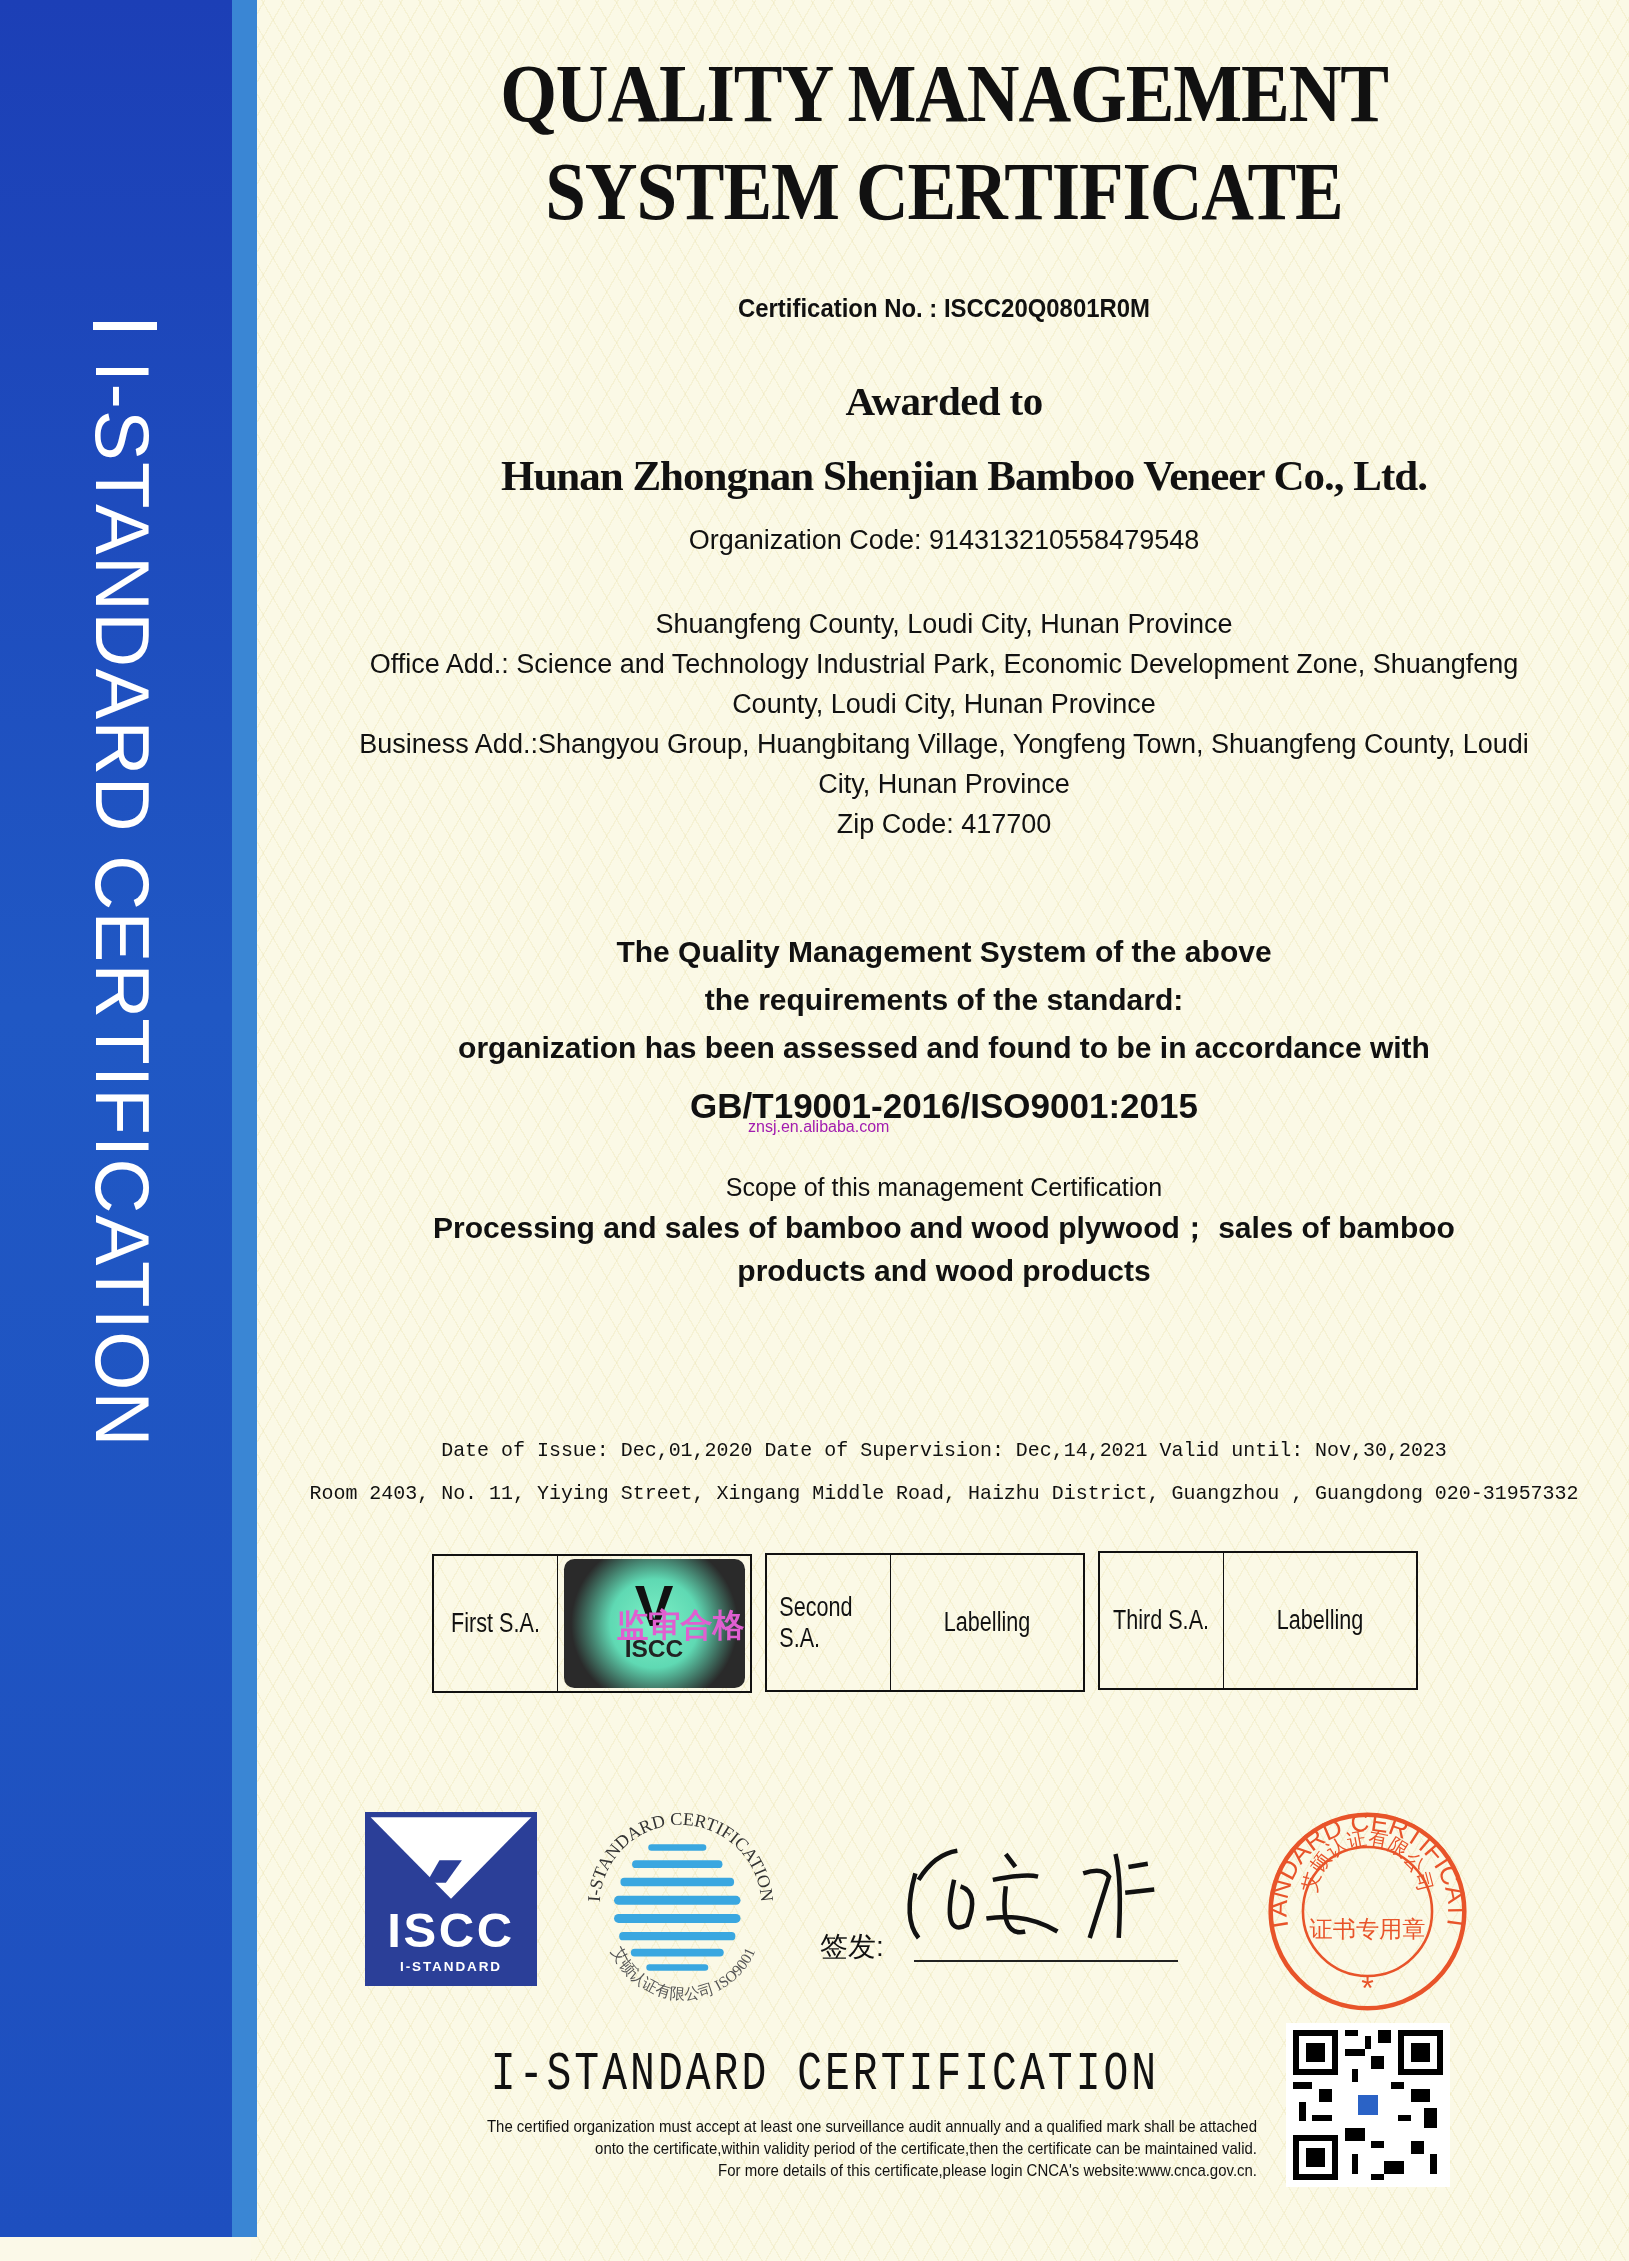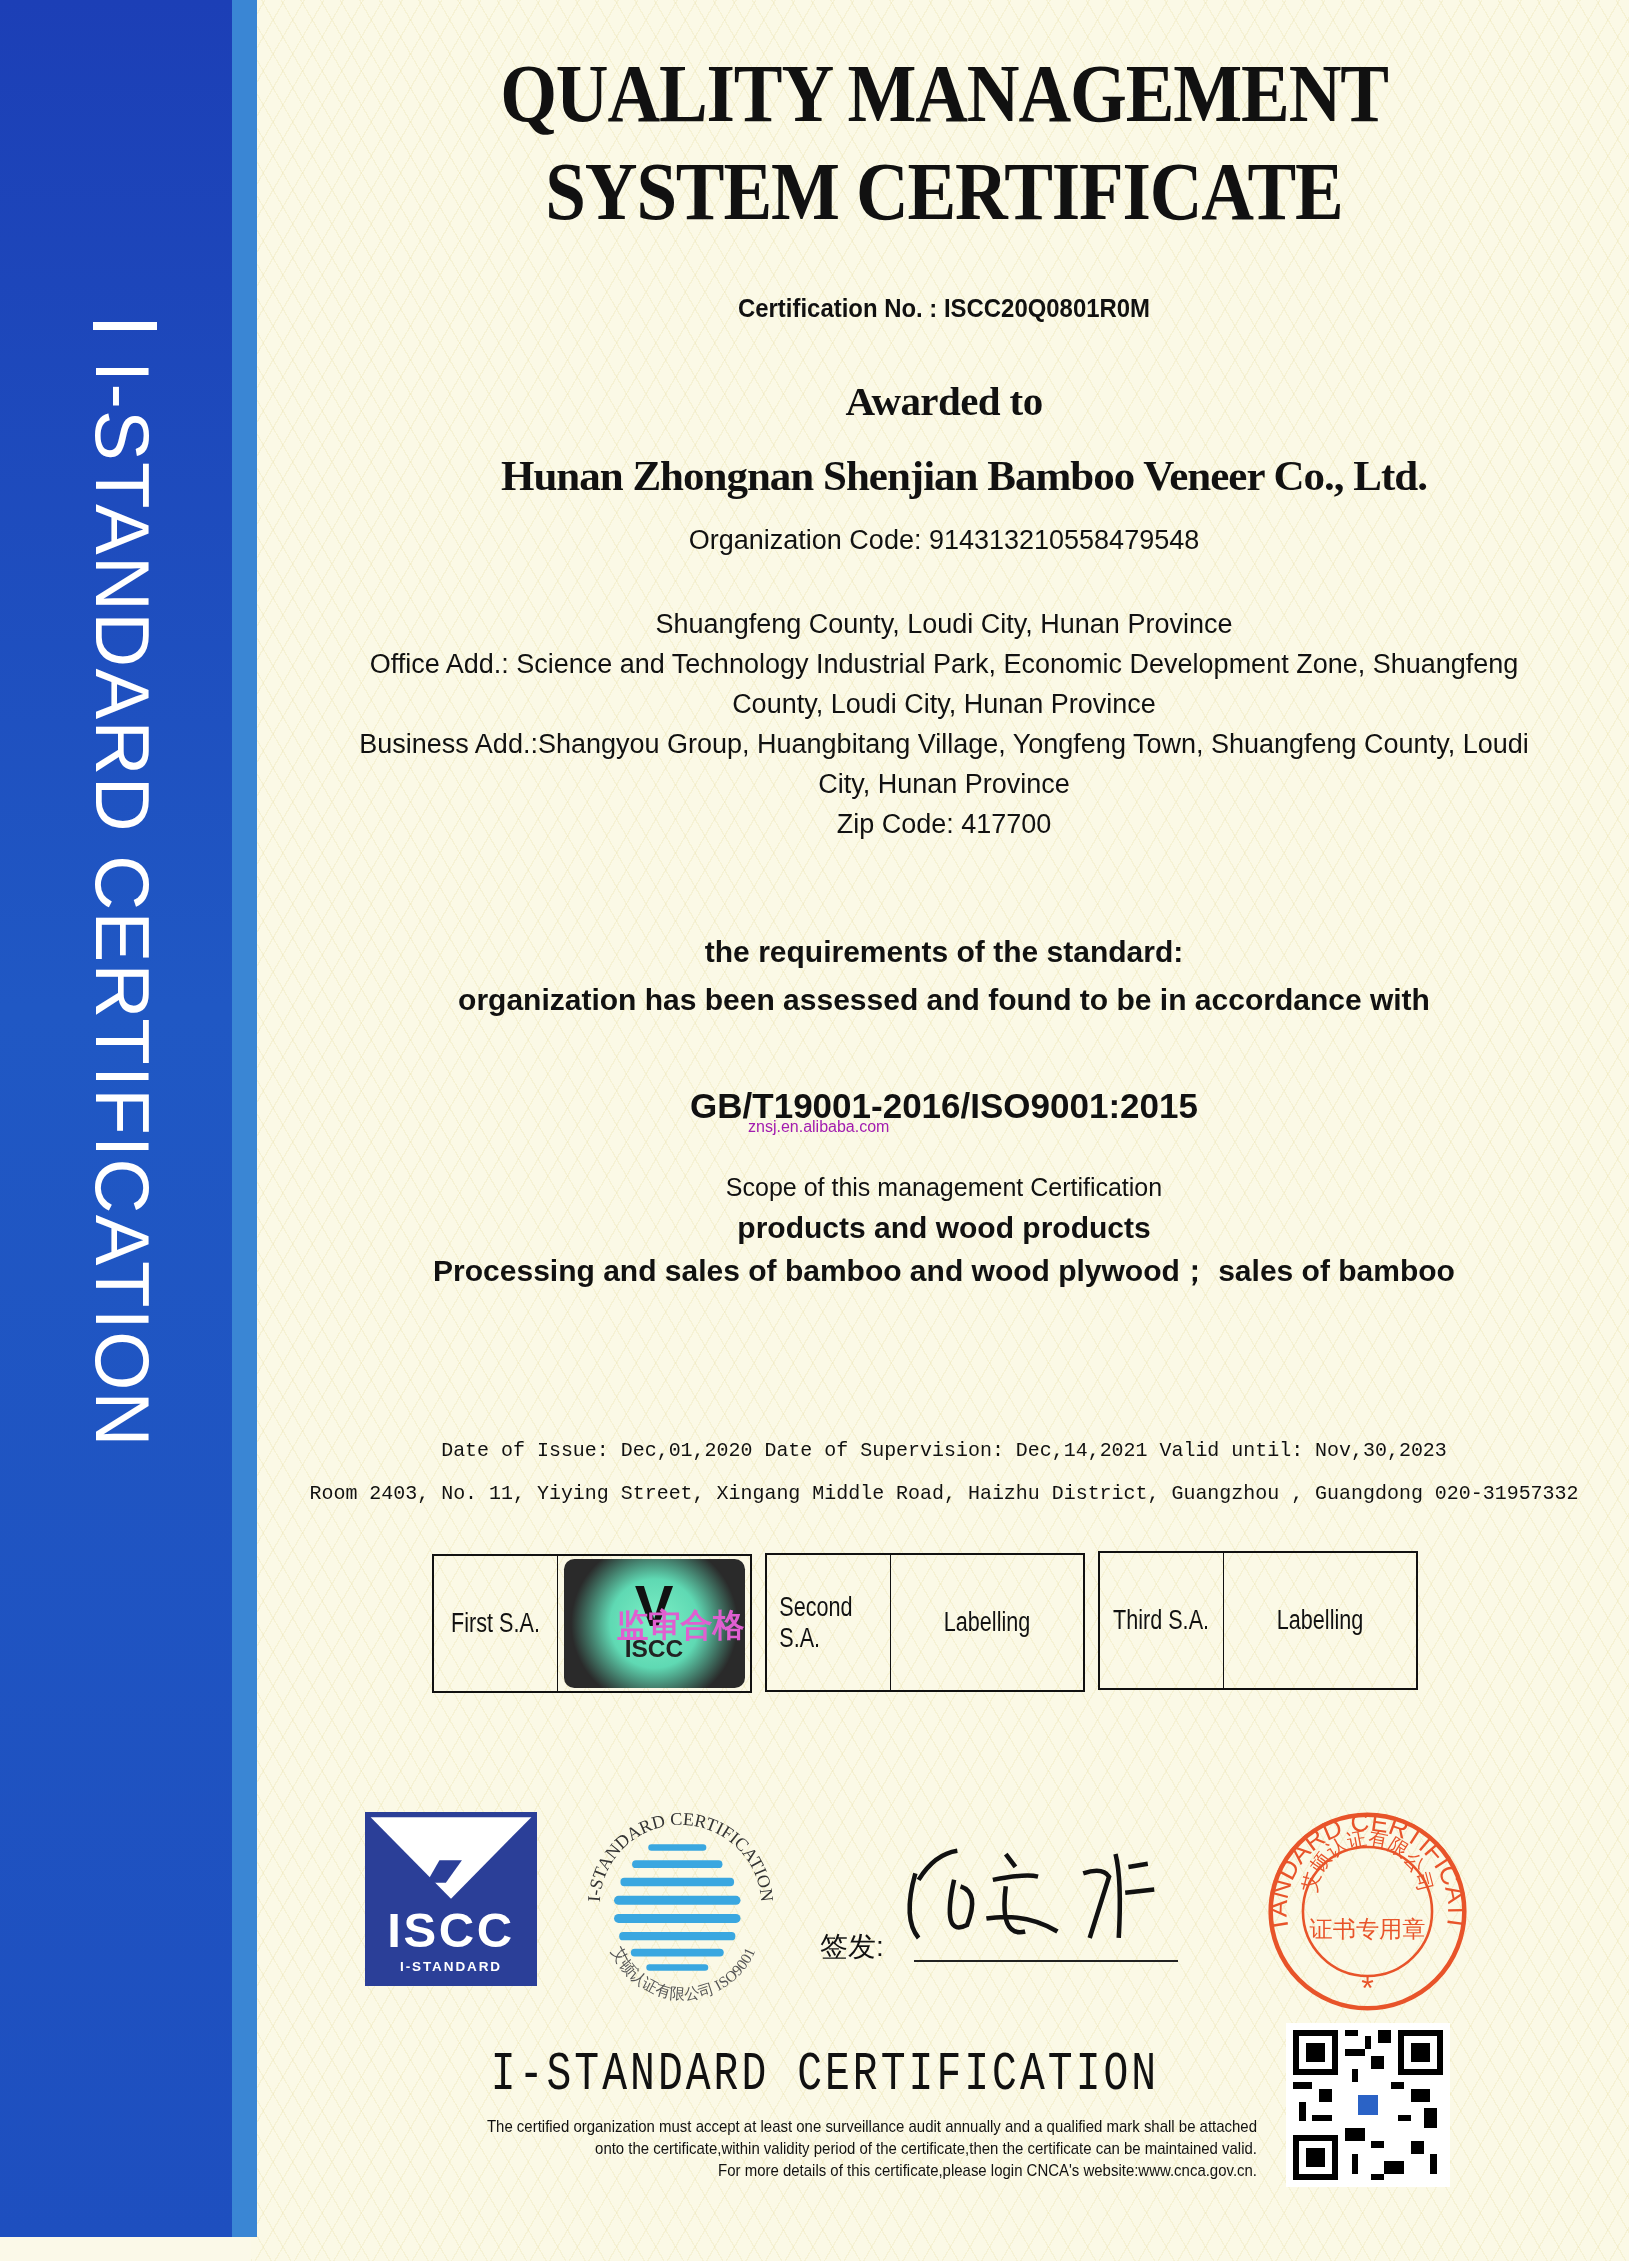--- a/index.html
+++ b/index.html
@@ -87,30 +87,31 @@
 <div class="center addr" style="top:604px;">
   <div>Shuangfeng County, Loudi City, Hunan Province</div>
   <div>Office Add.: Science and Technology Industrial Park, Economic Development Zone, Shuangfeng</div>
   <div>County, Loudi City, Hunan Province</div>
   <div>Business Add.:Shangyou Group, Huangbitang Village, Yongfeng Town, Shuangfeng County, Loudi</div>
   <div>City, Hunan Province</div>
   <div>Zip Code: 417700</div>
 </div>
 
 <div class="center statement" style="top:928px;">
+  <div>The Quality Management System of the above</div>
   <div>the requirements of the standard:</div>
   <div>organization has been assessed and found to be in accordance with</div>
 </div>
 <div class="center standard" style="top:1086px;">GB/T19001-2016/ISO9001:2015</div>
 <div class="watermark">znsj.en.alibaba.com</div>
 
 <div class="center scope-label" style="top:1173px;">Scope of this management Certification</div>
 <div class="center scope" style="top:1206px;">
+  <div>Processing and sales of bamboo and wood plywood； sales of bamboo</div>
   <div>products and wood products</div>
-  <div>Processing and sales of bamboo and wood plywood； sales of bamboo</div>
 </div>
 
 <div class="center mono" style="top:1439px;">Date of Issue: Dec,01,2020  Date of Supervision: Dec,14,2021  Valid until: Nov,30,2023</div>
 <div class="center mono" style="top:1482px;">Room 2403, No. 11, Yiying Street, Xingang Middle Road, Haizhu District, Guangzhou , Guangdong 020-31957332</div>
 
 <div class="sa-box" style="left:432px; top:1554px; width:316px; height:135px;">
   <div class="sa-cell" style="width:123px;">
       <span>First S.A.</span>
     </div>
   <div class="sa-cell" style="flex:1;">

